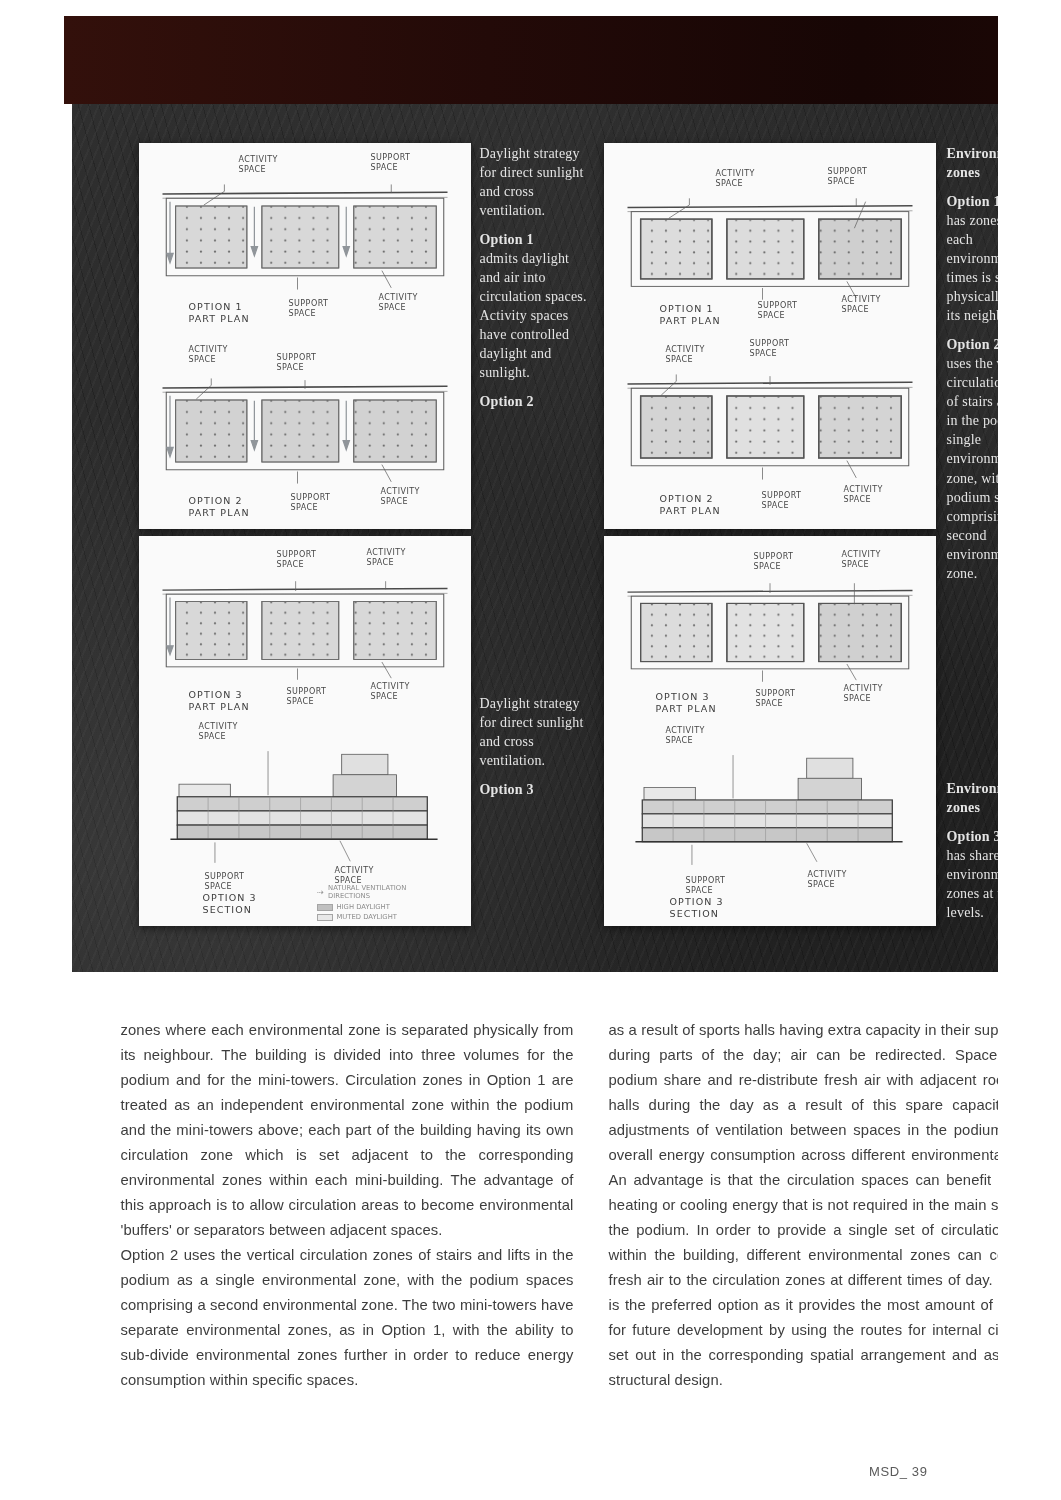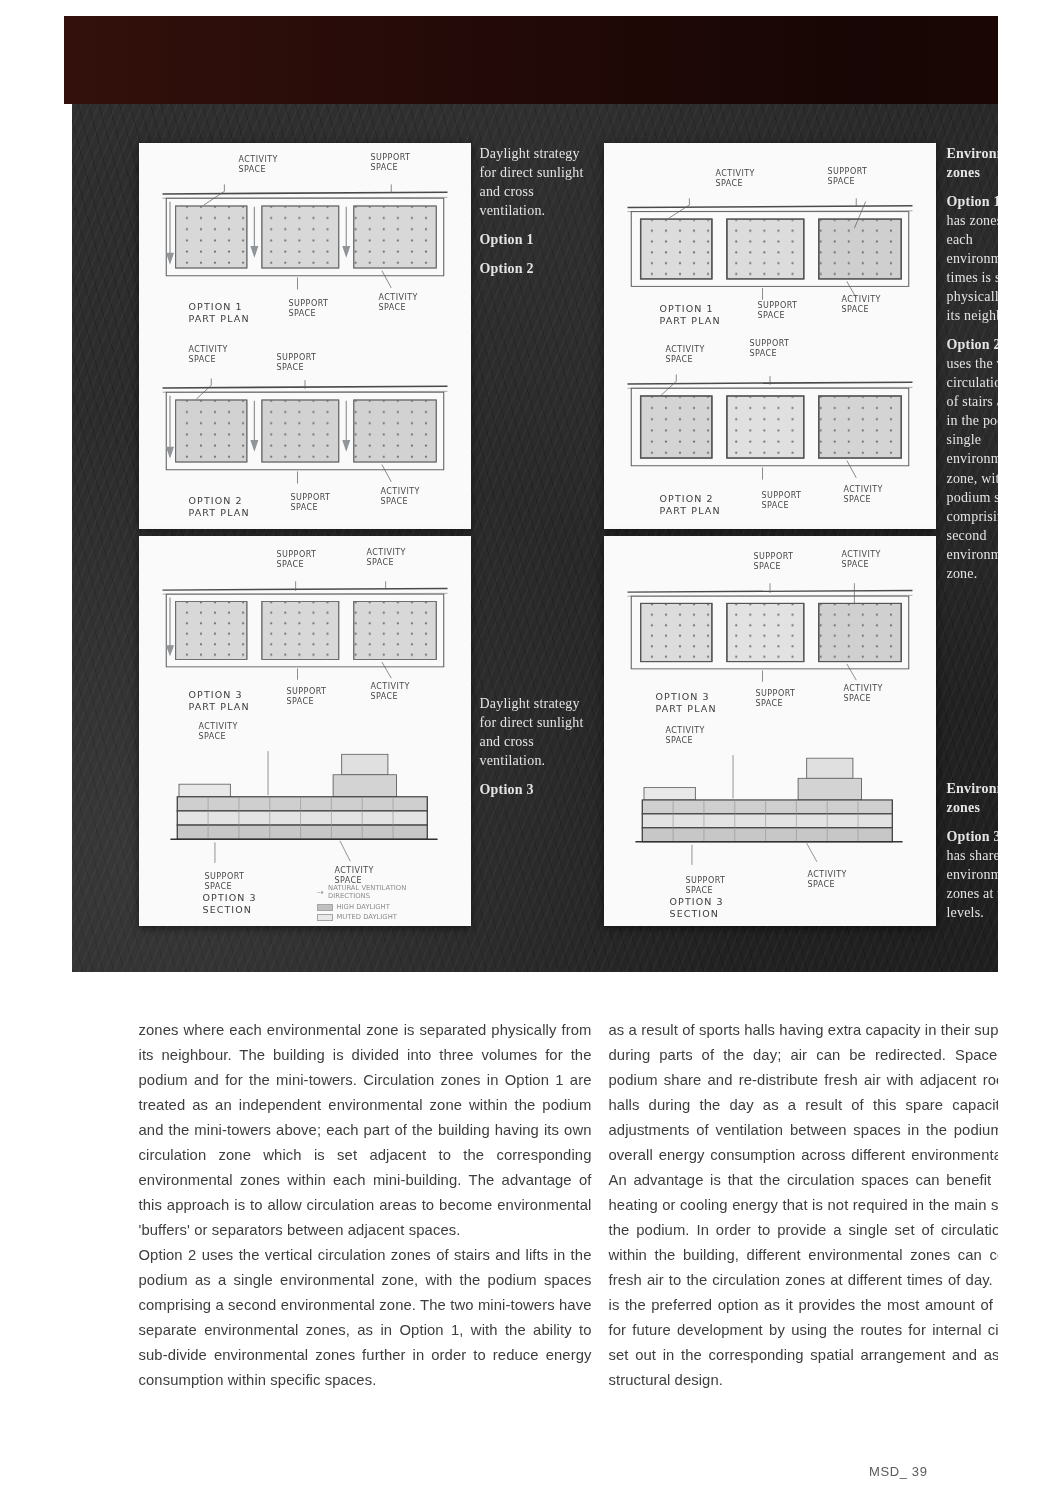--- a/index.html
+++ b/index.html
@@ -46,21 +46,21 @@
   }
   .caption p { margin: 0; }
   .caption p.cap-gap { margin-top: 10px; }
   .cap-strong { font-weight: bold; }
   .col {
     position: absolute; top: 1002px;
     color: var(--body-text); font-size: 14.8px; line-height: 25px;
     text-align: justify; letter-spacing: 0.1px;
   }
   .col p { margin: 0; }
-  .col-left  { left: 75px;  width: 453px; }
+  .col-left  { left: 57px;  width: 453px; }
   .col-right { left: 545px; width: 447px; }
   .footer {
     position: absolute; top: 1448px; right: 70px;
     font-size: 13px; letter-spacing: 0.6px; color: var(--footer-text);
   }
   .legend {
     position: absolute; left: 178px; top: 348px;
     font-size: 6.8px; line-height: 1.25; color: #8c8c8c;
     font-family: "DejaVu Sans", sans-serif;
   }
@@ -403,20 +403,21 @@
 SPACE</div>
       <div class="sk-label" style="left:204px; top:334px;">ACTIVITY
 SPACE</div>
       <div class="sk-title" style="left:66px; top:360px;">OPTION 3
 SECTION</div>
     </div>
 
     <div class="caption" style="left:408px; top:40px; width:112px;">
       <p>Daylight strategy for direct sunlight and cross ventilation.</p>
       <p class="cap-strong cap-gap">Option 1</p>
+      <p>admits daylight and air into circulation spaces. Activity spaces have controlled daylight and sunlight.</p>
       <p class="cap-strong cap-gap">Option 2</p>
     </div>
 
     <div class="caption" style="left:875px; top:40px; width:108px;">
       <p class="cap-strong">Environmental zones</p>
       <p class="cap-strong cap-gap">Option 1</p>
       <p>has zones where each environmental times is separated physically from its neighbour.</p>
       <p class="cap-strong cap-gap">Option 2</p>
       <p>uses the vertical circulation zones of stairs and lifts in the podium as a single environmental zone, with the podium spaces comprising a second environmental zone.</p>
     </div>

